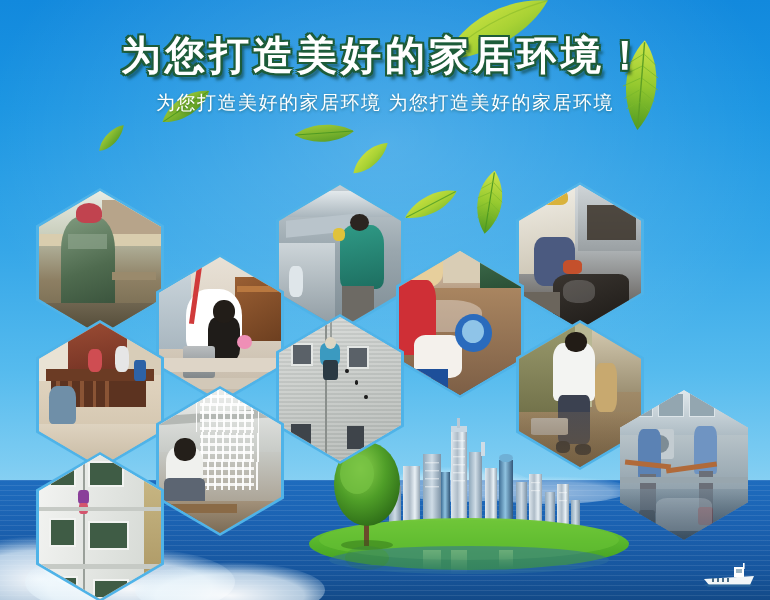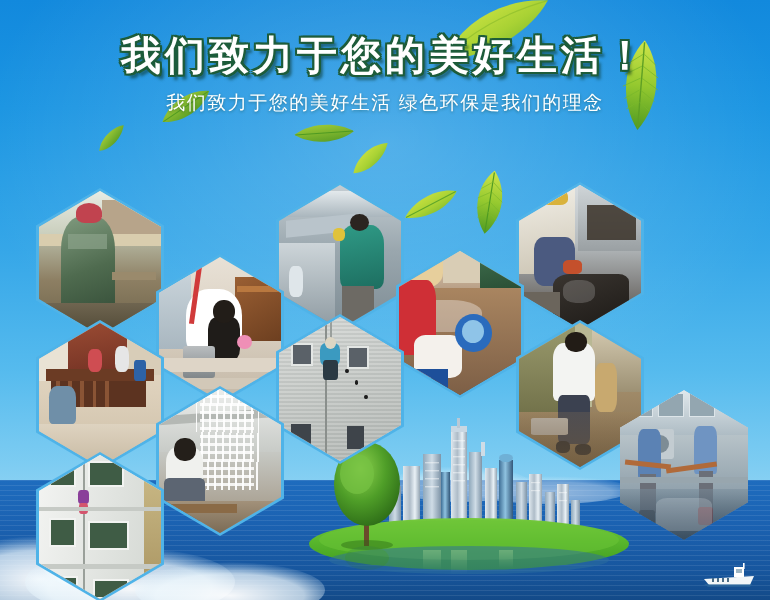--- a/index.html
+++ b/index.html
@@ -510,17 +510,17 @@
         <path d="M20 32 L31 40"></path>
         <path d="M20 42 L29 49"></path>
       <path d="M19 12 L9 20"></path>
         <path d="M19 22 L7 30"></path>
         <path d="M19 32 L8 40"></path>
         <path d="M19 42 L10 49"></path>
     </g>
   </svg>
 
   <div class="headline-wrap">
-    <div class="headline">我们致力于您的美好生活！</div>
-    <div class="subhead">我们致力于您的美好生活 绿色环保是我们的理念</div>
+    <div class="headline">为您打造美好的家居环境！</div>
+    <div class="subhead">为您打造美好的家居环境 为您打造美好的家居环境</div>
   </div>
 
 </div>
 
 </body></html>

